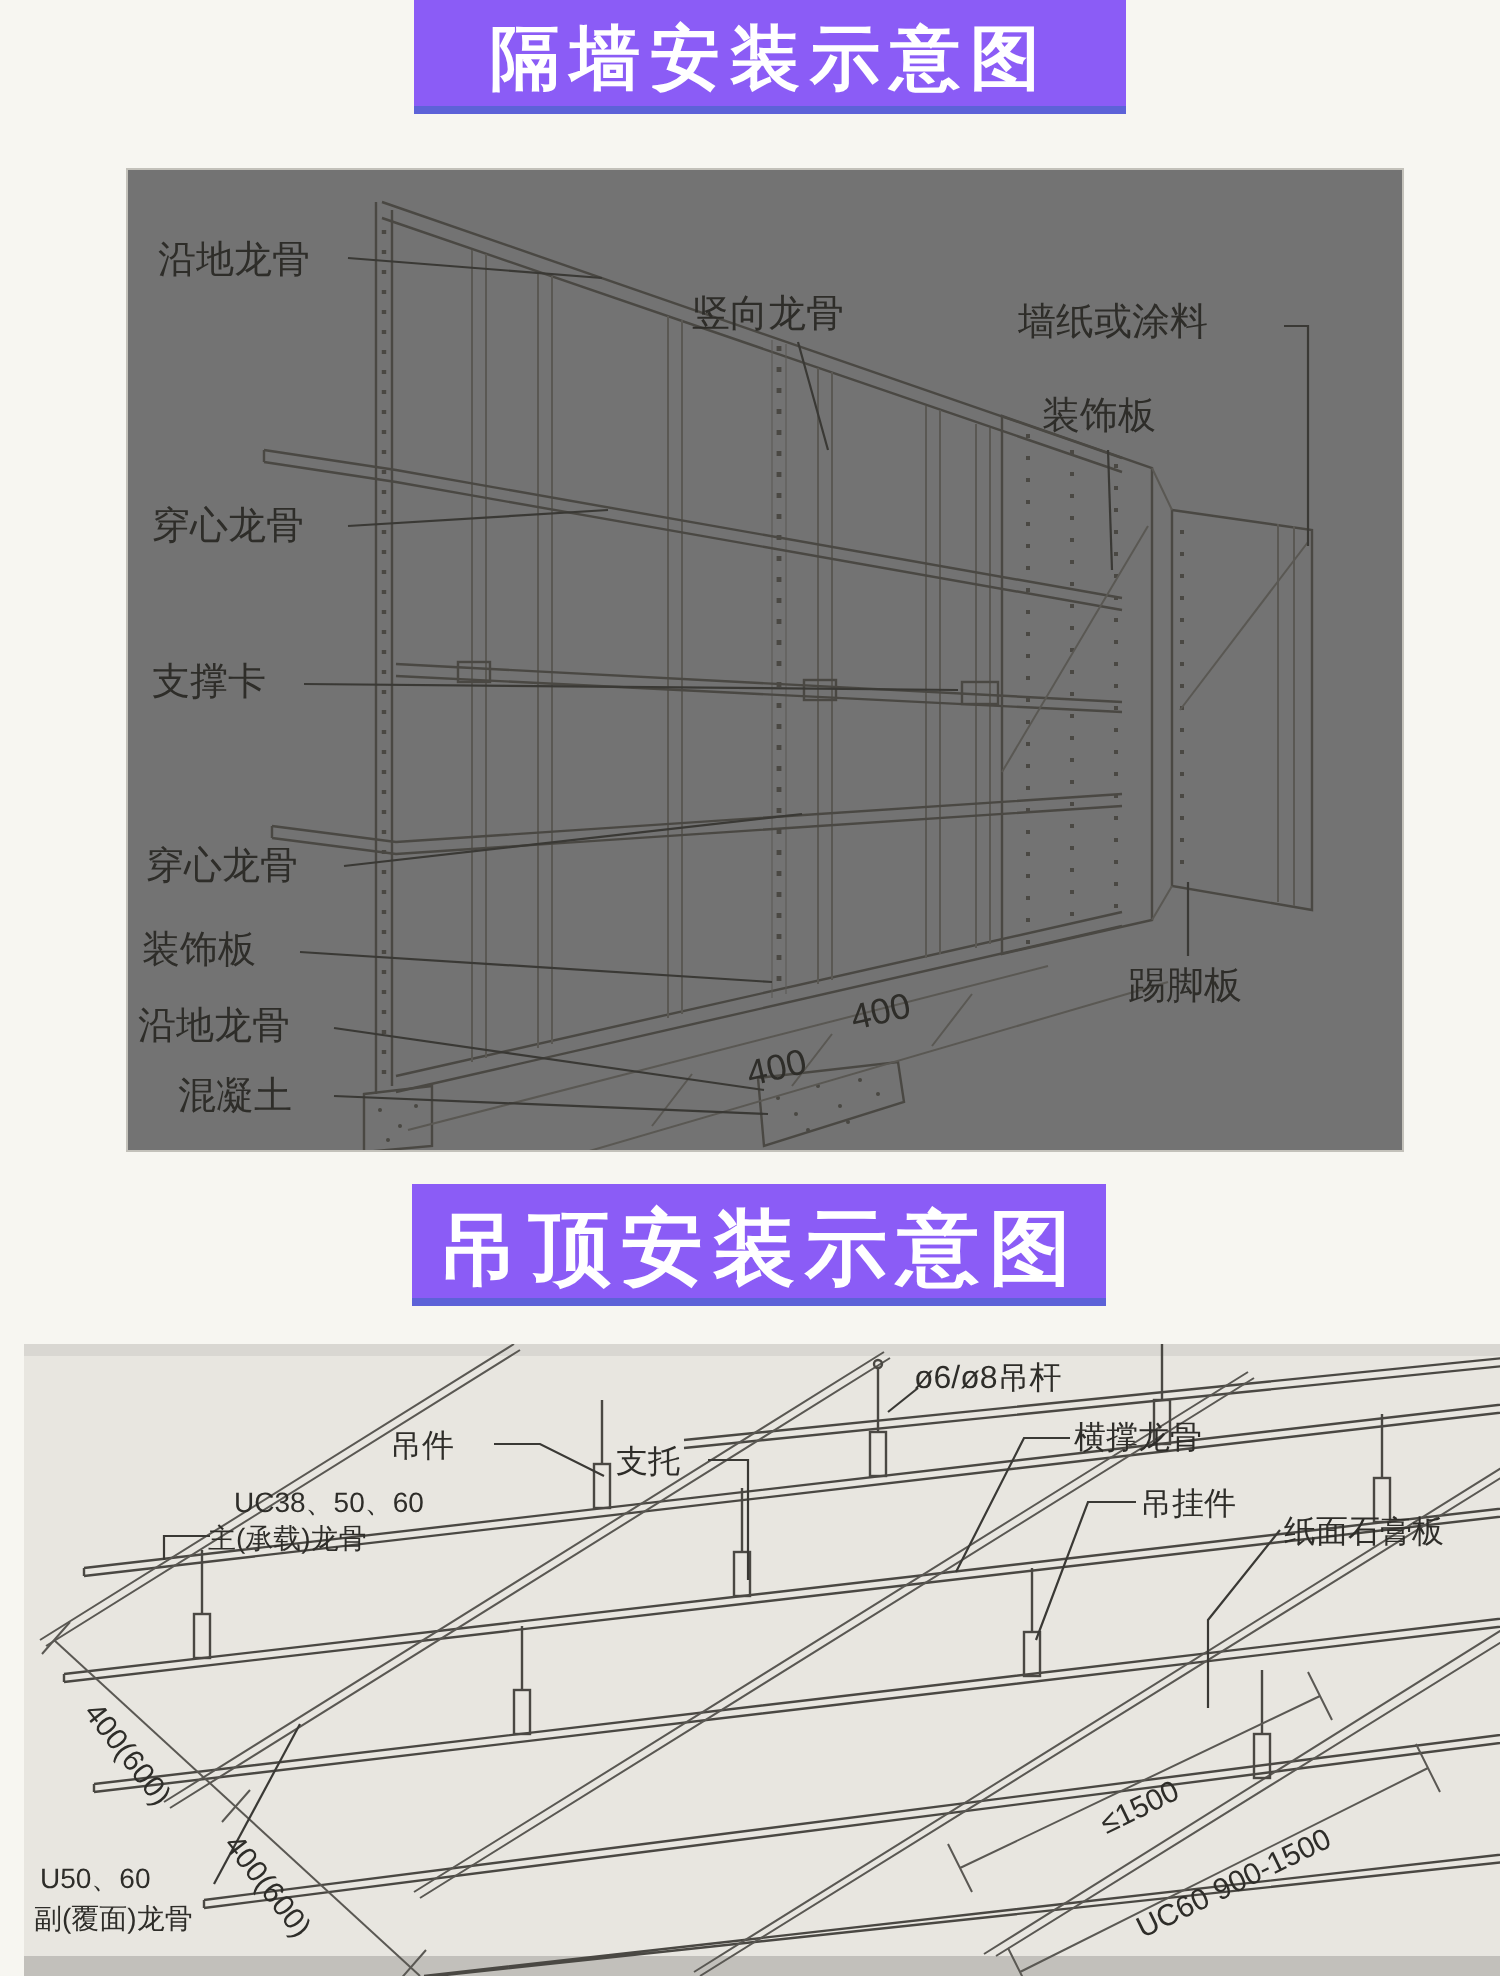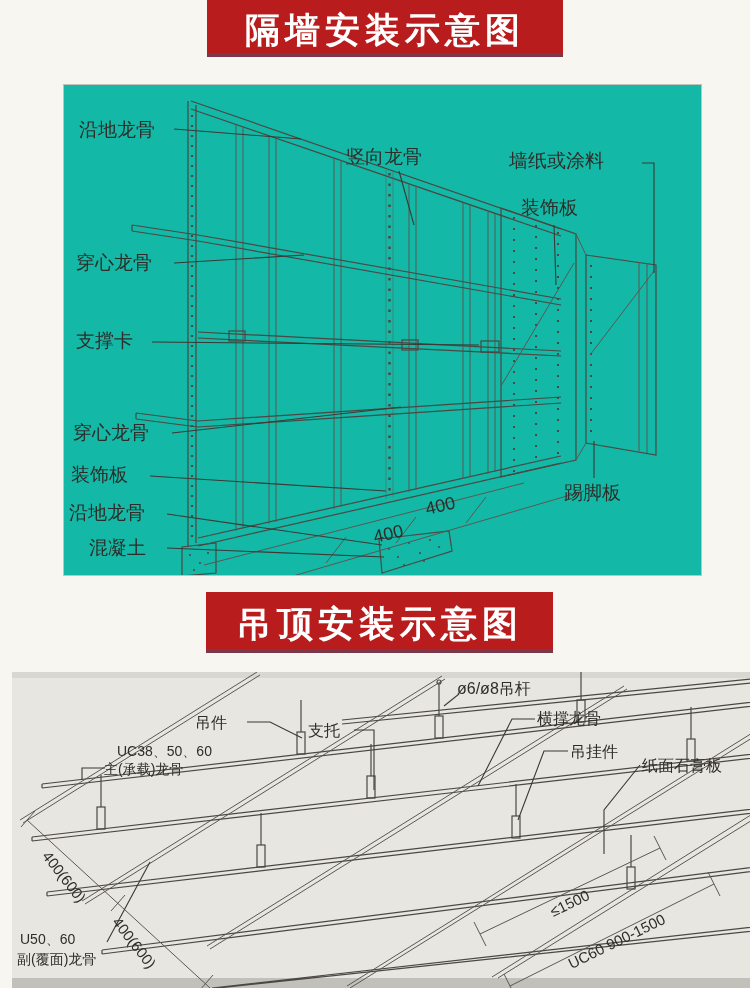--- a/index.html
+++ b/index.html
@@ -1,23 +1,23 @@
 <!DOCTYPE html>
 <html><head>
 <meta charset="utf-8">
 <style>
   html,body{margin:0;padding:0;}
   body{width:750px;height:988px;position:relative;background:#f7f6f1;
        font-family:"Liberation Sans","DejaVu Sans",sans-serif;overflow:hidden;}
-  .banner{position:absolute;background:#b91c1c;color:#fff;text-align:center;
+  .banner{position:absolute;background:#8b5cf6;color:#fff;text-align:center;
           font-weight:bold;letter-spacing:5px;box-shadow:inset 0 -4px 0 rgba(10,110,160,.35);}
   #banner-wall{left:207px;top:0;width:356px;height:57px;font-size:35px;line-height:60px;}
-  #banner-ceiling{left:206px;top:592px;width:347px;height:61px;font-size:36px;line-height:64px;}
+  #banner-ceiling{left:206px;top:592px;width:347px;height:61px;font-size:41px;line-height:64px;}
   #wall-frame{position:absolute;left:63px;top:84px;width:637px;height:490px;
-              border:1px solid #c3c1ba;background:#14b8a6;}
+              border:1px solid #c3c1ba;background:#737373;}
   #ceiling-area{position:absolute;left:0;top:672px;width:750px;height:316px;background:#e8e6e0;margin-left:12px;}
   svg{display:block;}
   svg text{font-family:"Liberation Sans","DejaVu Sans",sans-serif;fill:#2e2d29;}
   .lbl{font-size:19px;}
   .lbl2{font-size:16px;}
   .lbl3{font-size:14px;}
   .dim{font-size:18px;}
   .dim2{font-size:15px;}
   .ln{stroke:#4a4843;stroke-width:1.2;fill:none;}
   .lnt{stroke:#5a5853;stroke-width:1;fill:none;}

